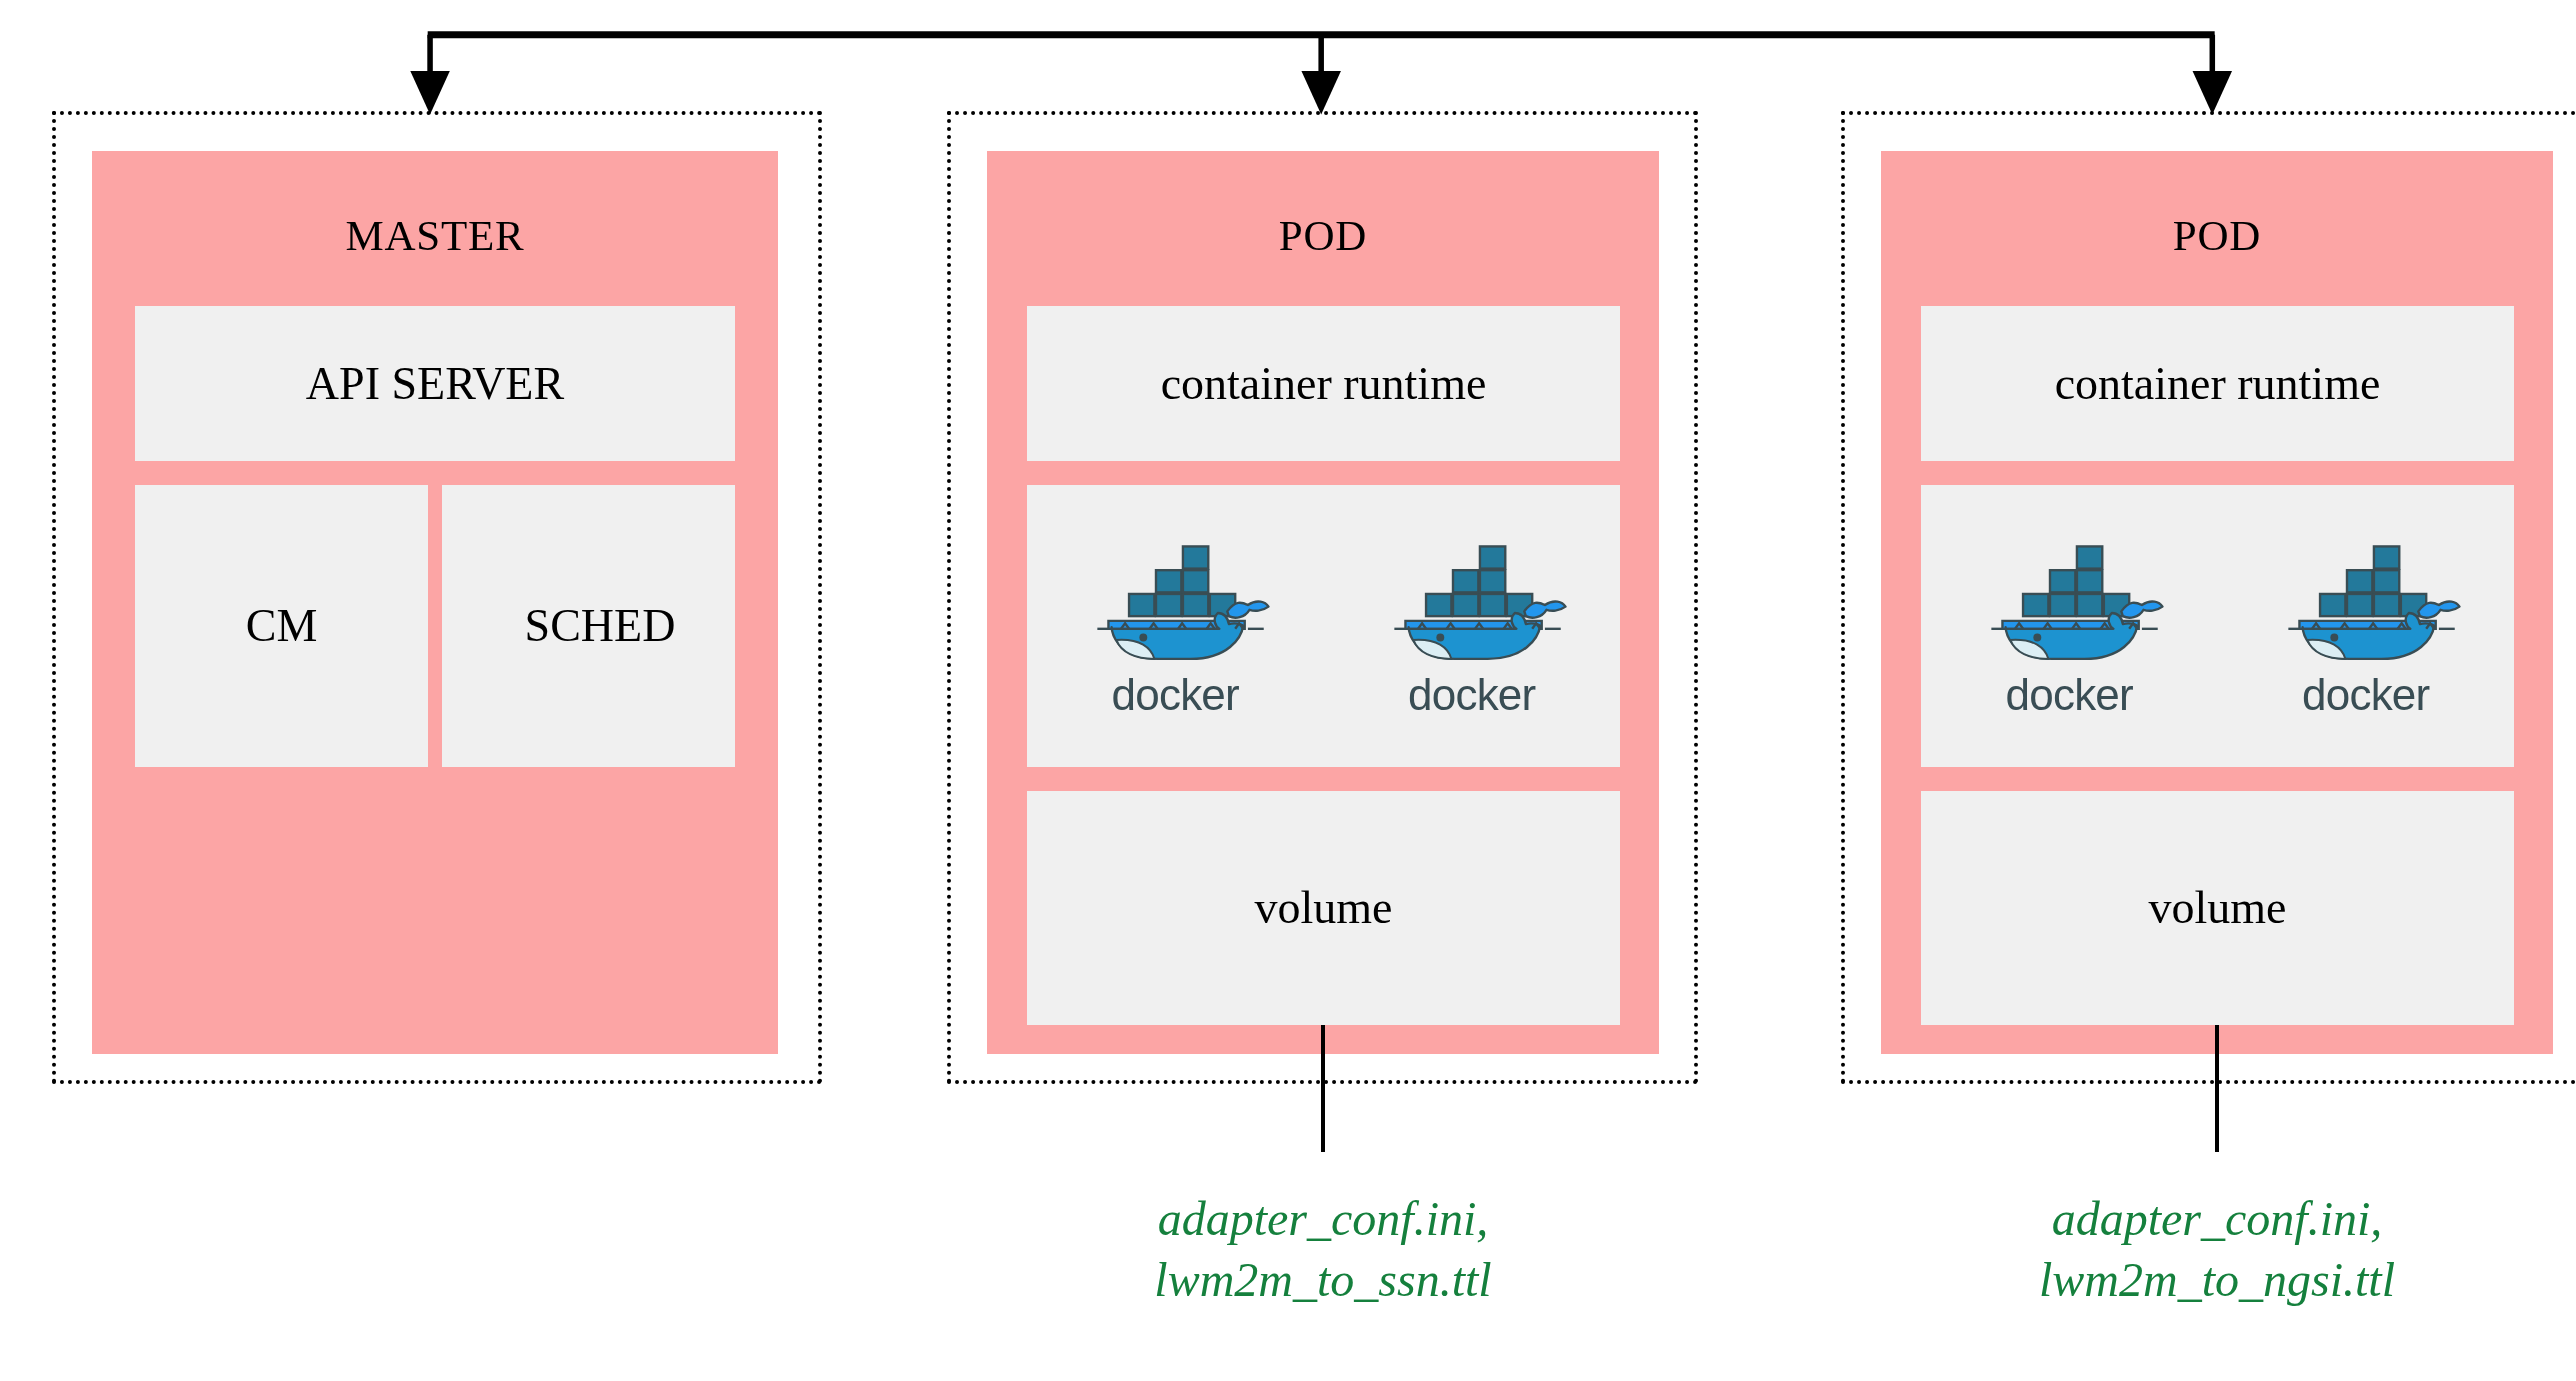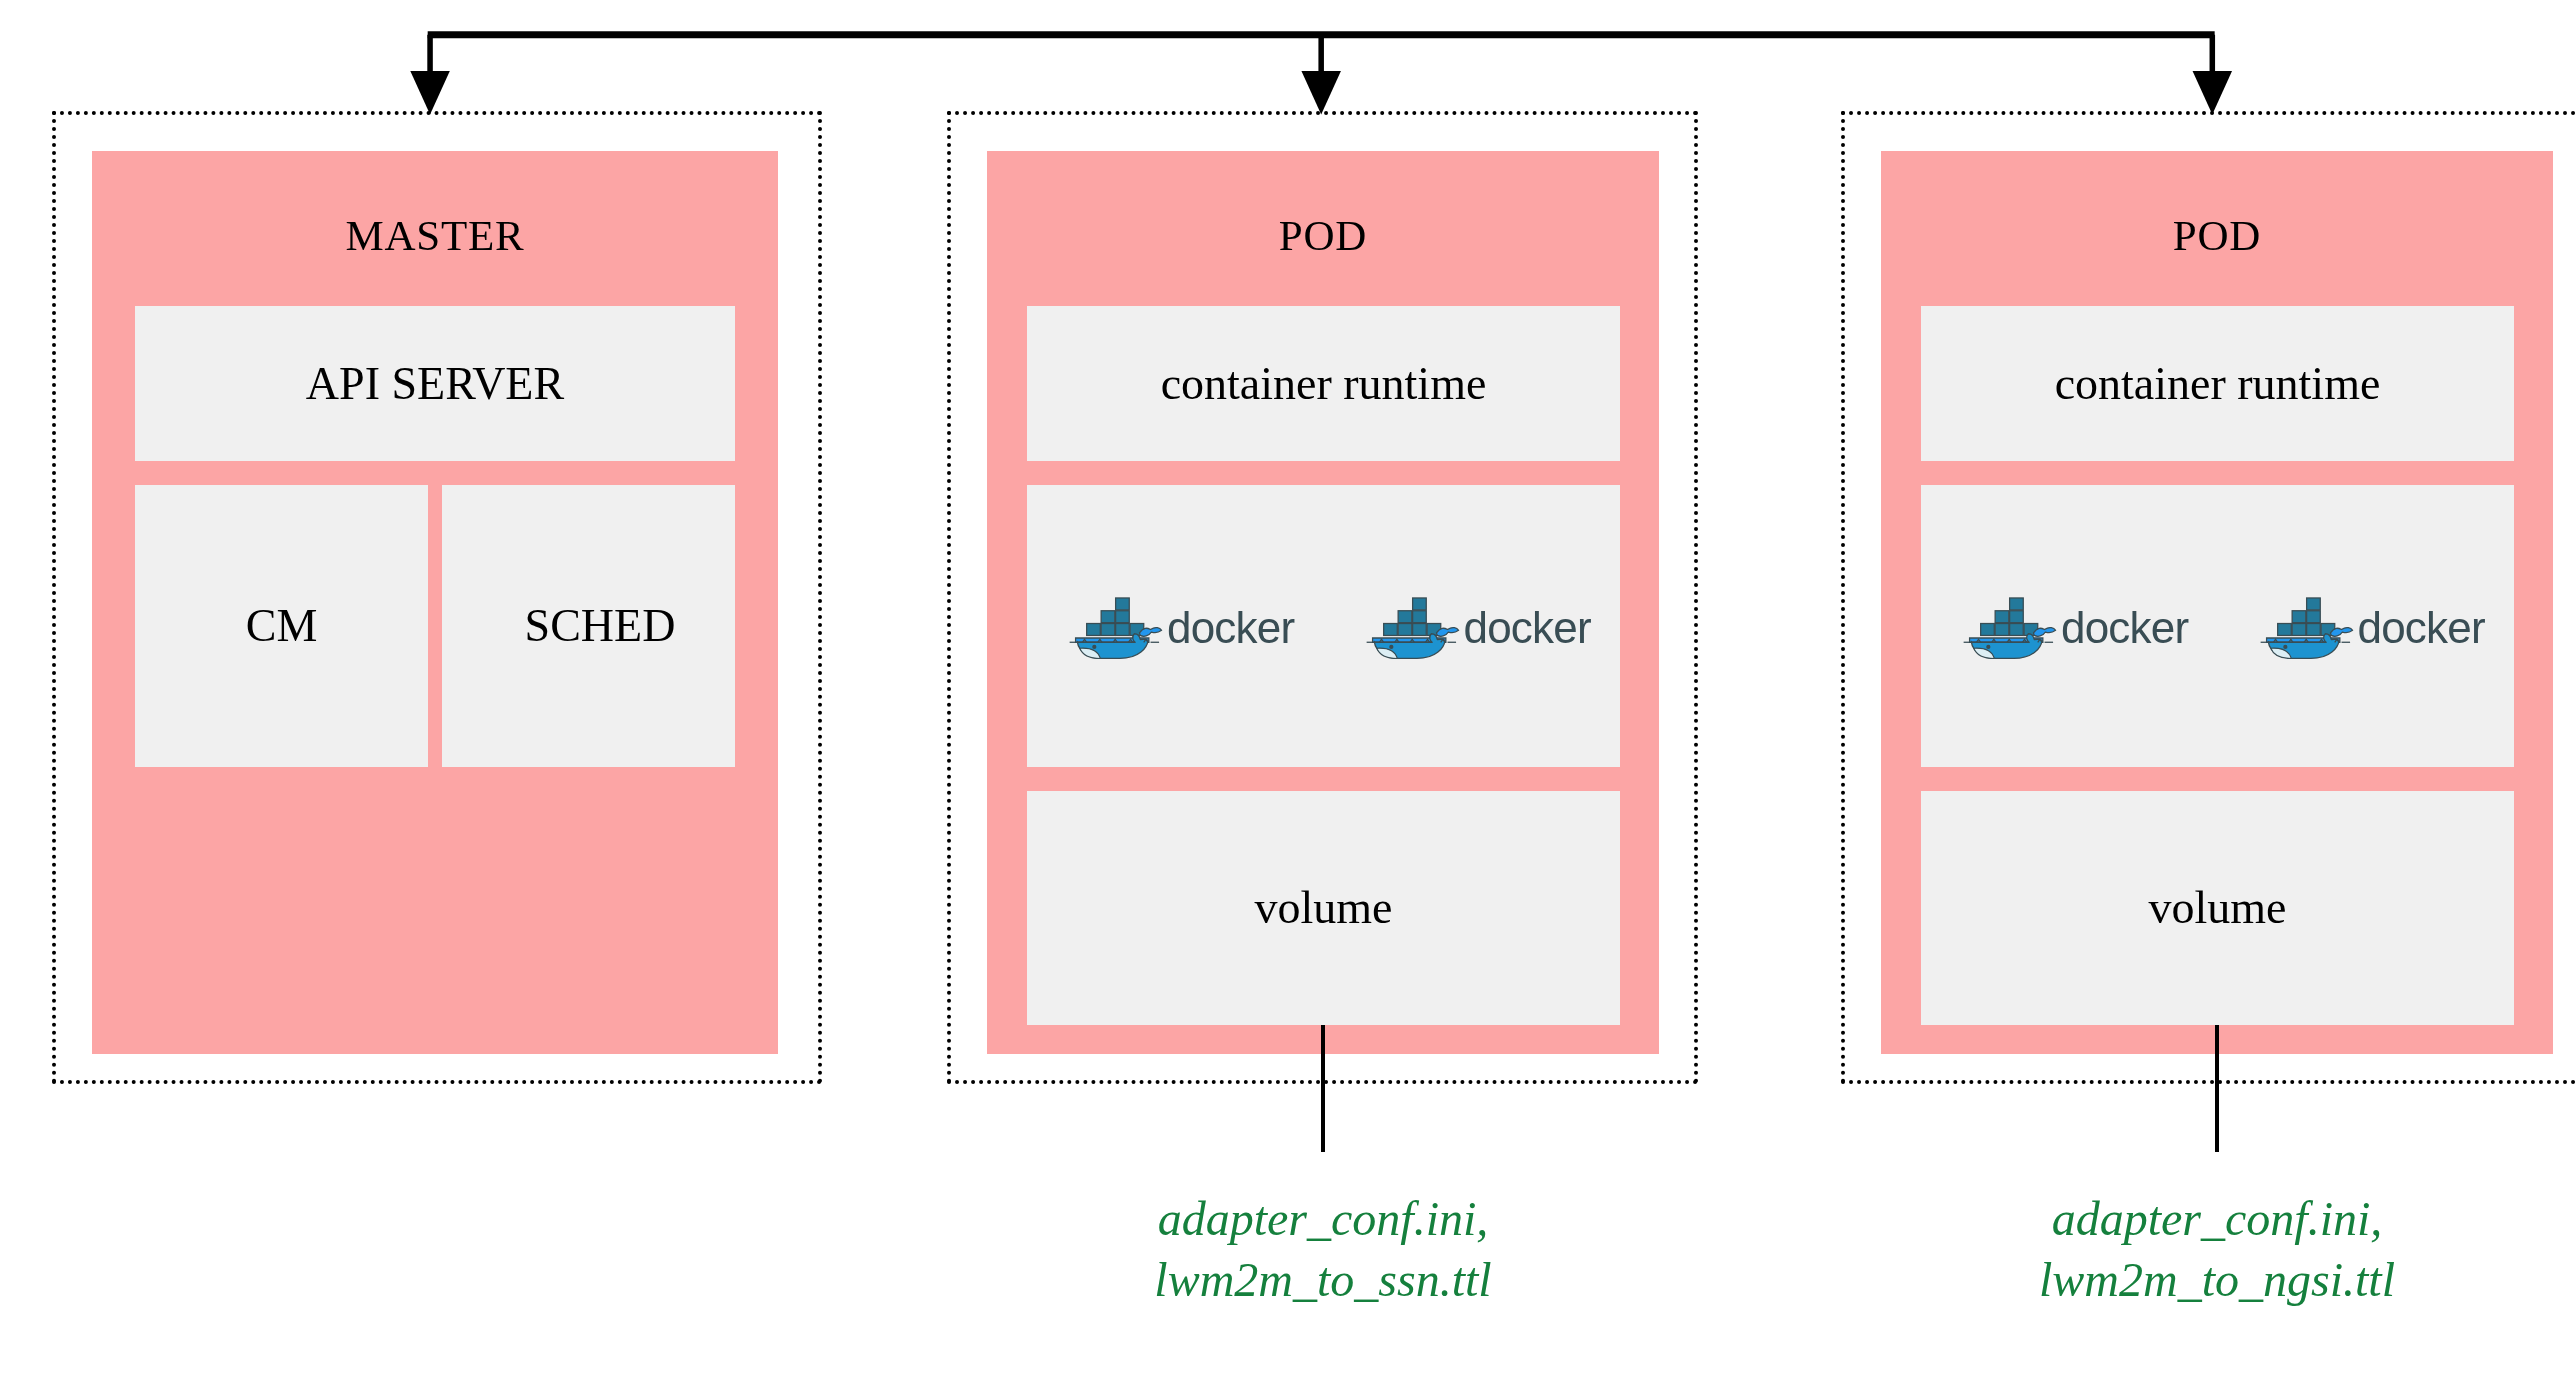--- a/index.html
+++ b/index.html
@@ -54,21 +54,21 @@
   
   .docker-row{
     position:absolute;
     display:flex;
     align-items:center;
     justify-content:space-around;
     left:0;right:0;top:0;bottom:0;
   }
   .docker-logo{
     width:238px;height:206px;
-    display:flex;flex-direction:row;
+    display:flex;flex-direction:column;
     align-items:center;justify-content:center;
   }
   .docker-logo svg{display:block;}
 
   
   .bracket{position:absolute;left:0;top:0;width:2576px;height:158px;}
 
   
   .leader{position:absolute;width:4px;background:#000000;}
   .caption{

